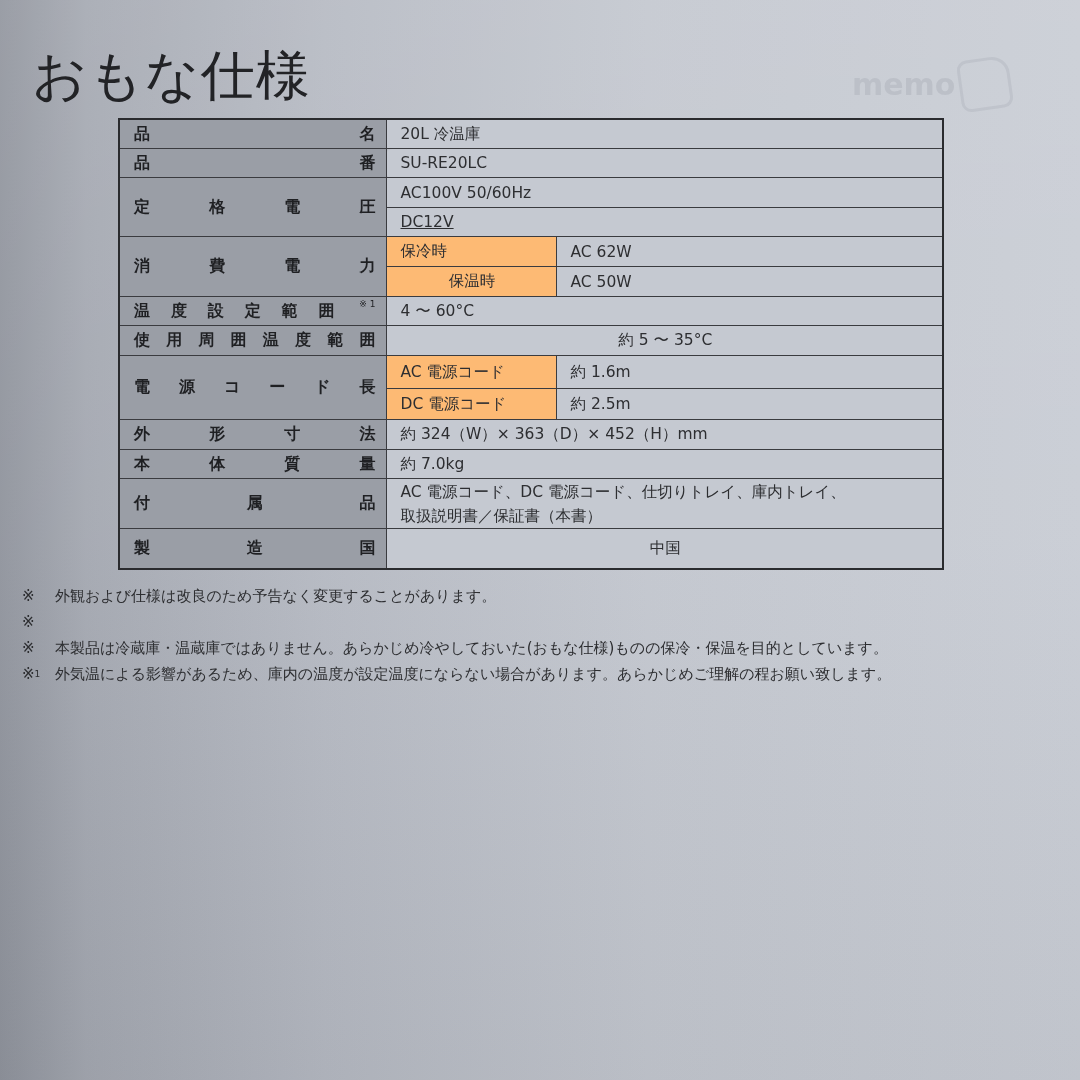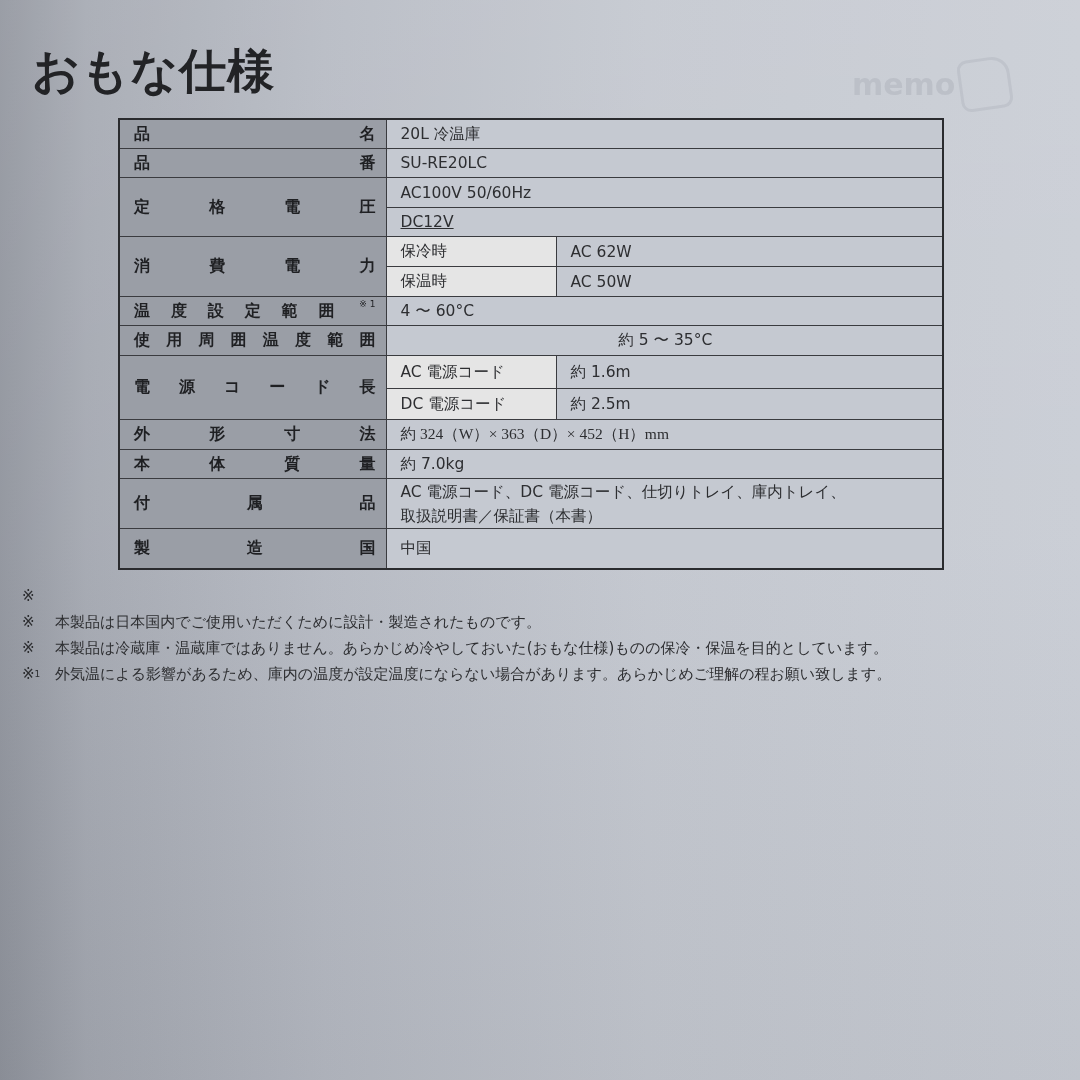--- a/index.html
+++ b/index.html
@@ -9,21 +9,21 @@
     font-family: "DejaVu Sans", "Liberation Sans", sans-serif;
     color:#2a2b2e;
   }
   .paper-shade {
     position:absolute; left:0; top:0; width:1080px; height:1080px;
     background: linear-gradient(180deg, rgba(255,255,255,0.10) 0%, rgba(255,255,255,0.05) 50%, rgba(0,0,0,0.04) 100%);
     pointer-events:none;
   }
   .title {
     position:absolute; left:32px; top:40px;
-    font-size:47px; font-weight:bold; letter-spacing:1px; color:#222326;
+    font-size:54px; font-weight:normal; letter-spacing:1px; color:#222326;
     font-family: "DejaVu Sans", sans-serif;
   }
   .memo-logo {
     position:absolute; left:852px; top:58px;
     display:flex; align-items:center; gap:4px;
     color:#b8bcc4; font-weight:bold; font-size:30px;
     transform: scaleX(1); opacity:0.75;
   }
   .memo-logo .pencil {
     width:46px; height:46px; border:3px solid #b8bcc4; border-radius:10px 18px 10px 10px;
@@ -40,21 +40,21 @@
     font-size:15.5px; color:#2d2e31; white-space:nowrap;
   }
   table.spec td.label {
     background:#9a9ea6; font-weight:bold; font-size:16px;
     padding:0 10px 0 14px; color:#1f2023;
   }
   table.spec td.label .spread {
     display:flex; justify-content:space-between; width:100%;
   }
   table.spec td.value { background:#c5c9d1; }
-  table.spec td.sub { background:#e5e5e5; }
+  table.spec td.sub { background:#fdba74; }
   .sup { font-size:9px; vertical-align:top; position:relative; top:-2px; font-weight:normal; margin-left:4px; }
   .notes {
     position:absolute; left:22px; top:583px; font-size:15px; color:#2d2e31;
     line-height:26px;
   }
   .notes .note { display:flex; white-space:nowrap; }
   .notes .mark { width:33px; flex:none; }
   .notes .mark .sup1 { font-size:9px; vertical-align:top; }
 </style>
 </head>
@@ -118,21 +118,21 @@
             <span>消</span>
             <span>費</span>
             <span>電</span>
             <span>力</span>
           </div>
         </td>
         <td class="sub" style="height: 29px;">保冷時</td>
         <td class="value">AC 62W</td>
       </tr>
       <tr>
-        <td class="sub" style="height: 29px;">保温時</td>
+        <td class="sub" style="height: 29px; text-align: center;">保温時</td>
         <td class="value">AC 50W</td>
       </tr>
       <tr>
         <td class="label">
           <div class="spread">
             <span>温</span>
             <span>度</span>
             <span>設</span>
             <span>定</span>
             <span>範</span>
@@ -181,21 +181,21 @@
       </tr>
       <tr>
         <td class="label">
           <div class="spread">
             <span>外</span>
             <span>形</span>
             <span>寸</span>
             <span>法</span>
           </div>
         </td>
-        <td class="value" colspan="2" style="height: 29px; font-family: Liberation Serif, serif;">
+        <td class="value" colspan="2" style="height: 29px;">
           <div>約 324（W）× 363（D）× 452（H）mm</div>
         </td>
       </tr>
       <tr>
         <td class="label">
           <div class="spread">
             <span>本</span>
             <span>体</span>
             <span>質</span>
             <span>量</span>
@@ -219,34 +219,34 @@
         </td>
       </tr>
       <tr>
         <td class="label">
           <div class="spread">
             <span>製</span>
             <span>造</span>
             <span>国</span>
           </div>
         </td>
-        <td class="value" colspan="2" style="height: 39px;">
+        <td class="value" colspan="2" style="height: 39px; text-align: center;">
           <div>中国</div>
         </td>
       </tr>
     </tbody>
 </table>
 
 <div class="notes" id="notes">
     <div class="note">
       <span class="mark"><span>※</span></span>
+      <span>外観および仕様は改良のため予告なく変更することがあります。</span>
     </div>
     <div class="note">
       <span class="mark"><span>※</span></span>
-      <span>本製品は日本国内でご使用いただくために設計・製造されたものです。</span>
     </div>
     <div class="note">
       <span class="mark"><span>※</span></span>
       <span>本製品は冷蔵庫・温蔵庫ではありません。あらかじめ冷やしておいた(おもな仕様)ものの保冷・保温を目的としています。</span>
     </div>
     <div class="note">
       <span class="mark"><span>※</span><span class="sup1">1</span></span>
       <span>外気温による影響があるため、庫内の温度が設定温度にならない場合があります。あらかじめご理解の程お願い致します。</span>
     </div>
   </div>

